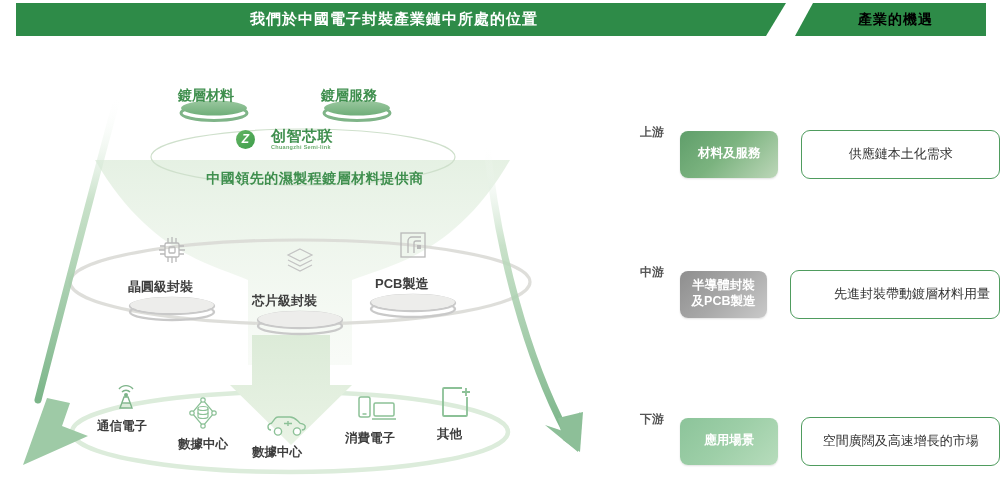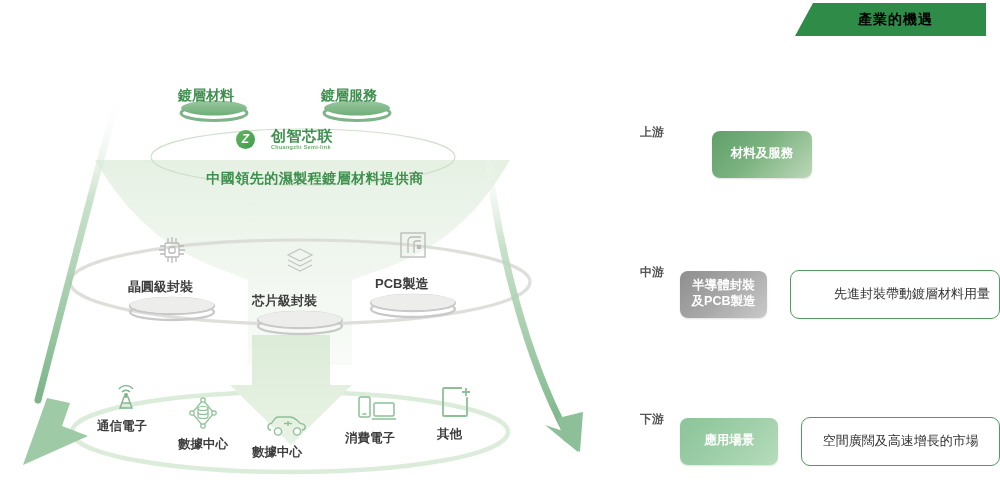--- a/index.html
+++ b/index.html
@@ -92,20 +92,23 @@
     display:flex;align-items:center;justify-content:center;
     font-size:13px;color:#333;background:#fff;white-space:nowrap;
   }
 </style>
 </head>
 <body>
 
 <div class="stage">
 
   <div class="hdr-wrap">
+    <div class="hdr-main">
+      <span>我們於中國電子封裝產業鏈中所處的位置</span>
+    </div>
     <div class="hdr-side">
       <span>產業的機遇</span>
     </div>
   </div>
 
   <div class="diagram">
 
     <svg class="svg-layer" viewBox="0 0 620 453">
       <defs>
         <linearGradient id="funnelTop" x1="0" y1="0" x2="0" y2="1">
@@ -270,23 +273,24 @@
     <div class="bot-lbl" style="left:178px;top:396px;">數據中心</div>
     <div class="bot-lbl" style="left:252px;top:404px;">數據中心</div>
     <div class="bot-lbl" style="left:345px;top:390px;">消費電子</div>
     <div class="bot-lbl" style="left:437px;top:386px;">其他</div>
   </div>
 
   <div class="right">
 
     <div class="row row-1">
       <div class="stage-lbl" style="left:20px;top:-4px;">上游</div>
-      <div class="badge badge-up" style="margin-left:92px;">
+      <div class="badge badge-up" style="margin-left:60px;">
         <b>材料及服務</b>
       </div>
+      <div class="outcome" style="margin-left:23px;">供應鏈本土化需求</div>
     </div>
 
     <div class="row row-2">
       <div class="stage-lbl" style="left:20px;top:-4px;">中游</div>
       <div class="badge badge-mid" style="margin-left:60px;">
         <b>半導體封裝</b>
         <b>及PCB製造</b>
       </div>
       <div class="outcome" style="margin-left:23px;padding-left:34px;">先進封裝帶動鍍層材料用量</div>
     </div>

